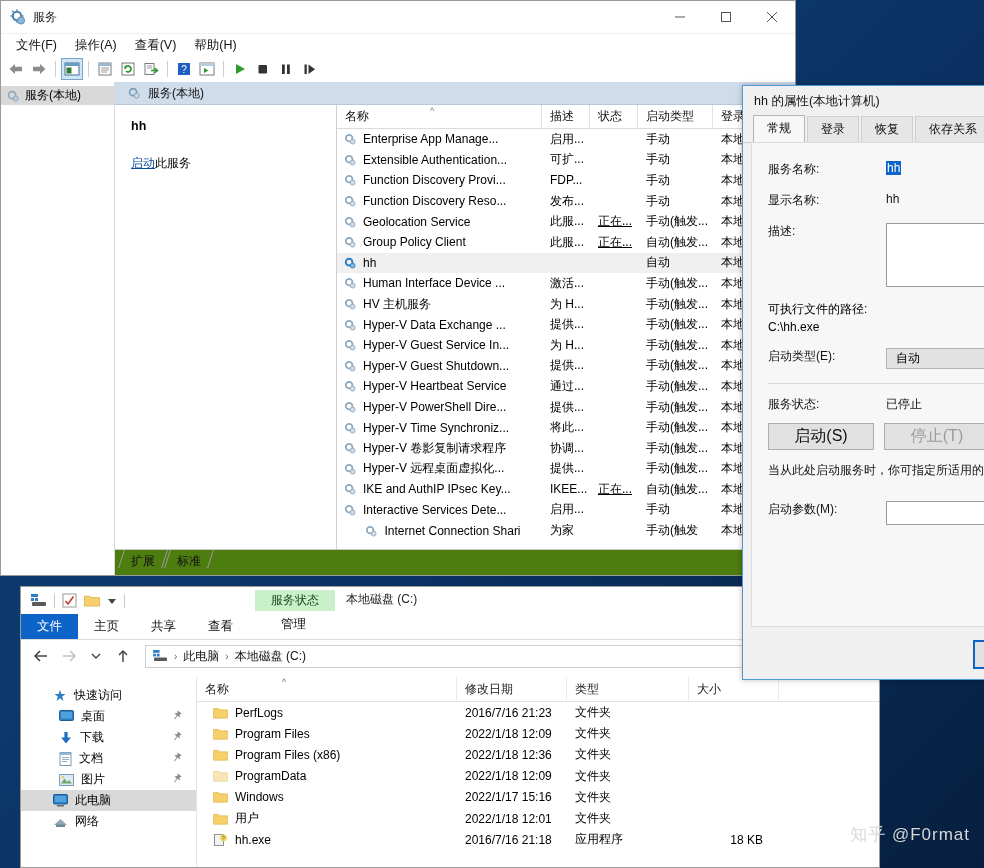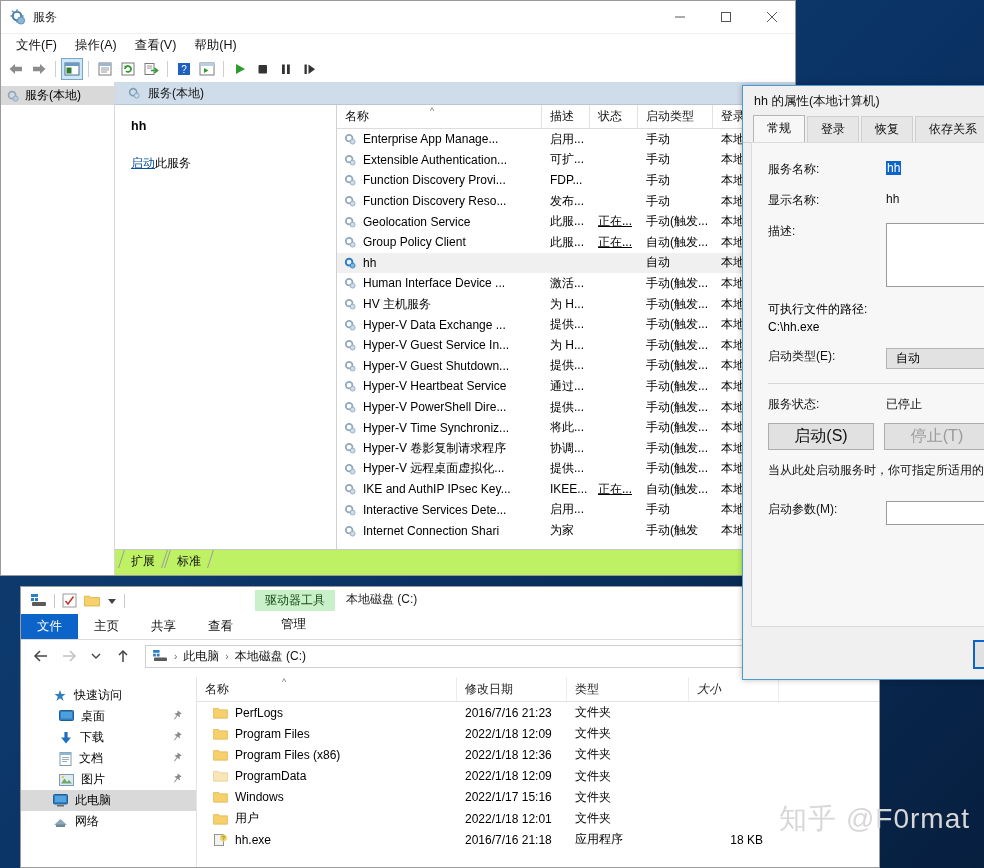--- a/index.html
+++ b/index.html
@@ -58,21 +58,21 @@
   .lst-head .c{font-size:12px;color:#111;box-sizing:border-box;padding-left:8px;
      border-right:1px solid #e2e2e2;height:23px;line-height:23px;overflow:hidden;white-space:nowrap;}
   .sortglyph{position:absolute;left:93px;top:1px;font-size:9px;color:#777;}
   .row{display:flex;height:20.6px;align-items:center;font-size:12px;white-space:nowrap;}
   .row.sel{background:#f0f0f0;}
   .row .c{box-sizing:border-box;padding-left:8px;overflow:hidden;white-space:nowrap;}
   .row .c.nm{display:flex;align-items:center;gap:6px;padding-left:6px;}
   .under{text-decoration:underline;}
   .svc-gear{width:14px;height:14px;flex:0 0 14px;}
 
-  #svc-tabs{position:absolute;left:0;bottom:0;height:25px;right:0;background:#bef264;
+  #svc-tabs{position:absolute;left:0;bottom:0;height:25px;right:0;background:#4d7c0f;
      border-top:1px solid #c8c8c8;display:flex;align-items:flex-start;padding-left:4px;}
   .mtab{position:relative;font-size:12px;padding:3px 10px 0 12px;color:#111;}
   .mtab:before{content:"";position:absolute;left:2px;top:0;bottom:2px;width:9px;
      border-left:1px solid #9b9b9b;transform:skewX(-18deg);}
   .mtab:after{content:"";position:absolute;right:0px;top:0;bottom:2px;width:9px;
      border-right:1px solid #9b9b9b;transform:skewX(-18deg);}
 
   
   #explorer{left:20px;top:586px;width:860px;height:282px;border:1px solid #9a9a9a;background:#fff;}
   #ex-qat{height:27px;display:flex;align-items:center;background:#fff;padding-left:10px;gap:7px;}
@@ -137,21 +137,21 @@
      display:flex;align-items:center;justify-content:center;font-size:16px;color:#111;}
   .pbtn.dis{color:#9a9a9a;background:#e1e1e1;}
   .phint{padding-left:16px;font-size:12px;margin-top:12px;color:#111;}
   #pr-foot{position:absolute;left:0;right:0;bottom:0;height:50px;display:flex;
      align-items:center;justify-content:flex-end;gap:8px;padding-right:12px;background:#f0f0f0;}
   .fbtn{width:82px;height:25px;border:1px solid #adadad;background:#e1e1e1;
      display:flex;align-items:center;justify-content:center;font-size:12px;}
   .fbtn.def{border:2px solid #0c64c8;background:#e1e1e1;}
 
   
-  #wm{position:absolute;right:14px;bottom:30px;font-size:28px;color:#d7d7d7;
+  #wm{position:absolute;right:14px;bottom:22px;font-size:17px;color:#d7d7d7;
      letter-spacing:1px;pointer-events:none;}
 </style>
 </head>
 <body>
 
 <div id="desktop"></div>
 
 <div class="win" id="services">
 
   <div id="svc-title">
@@ -559,21 +559,21 @@
                     <circle cx="11" cy="11" r="2.8" fill="#cfdcea" stroke="#8fa8bd"></circle>
                   </svg>
                   <span>Interactive Services Dete...</span>
                 </div>
                 <div class="c" style="width: 48px;">启用...</div>
                 <div class="c" style="width: 48px;"></div>
                 <div class="c" style="width: 75px;">手动</div>
                 <div class="c" style="width: 80px;">本地系统</div>
               </div>
               <div class="row">
-                <div class="c nm" style="width: 205px;">
+                <div class="c nm" style="width: 205px; justify-content: center;">
                   <svg class="svc-gear" viewBox="0 0 16 16">
                     <circle cx="7" cy="7" r="3.8" fill="none" stroke="#8fa8bd" stroke-width="2"></circle>
                     <circle cx="11" cy="11" r="2.8" fill="#cfdcea" stroke="#8fa8bd"></circle>
                   </svg>
                   <span>Internet Connection Shari</span>
                 </div>
                 <div class="c" style="width: 48px;">为家</div>
                 <div class="c" style="width: 48px;"></div>
                 <div class="c" style="width: 75px;">手动(触发</div>
                 <div class="c" style="width: 80px;">本地系统</div>
@@ -605,21 +605,21 @@
       </svg>
     <svg width="16" height="13" viewBox="0 0 16 13">
       <path d="M0.5 2.2 h5.2 l1.2 1.4 h8.6 v8.4 h-15 z" fill="#f6d06a" stroke="#d9ae3e" stroke-width=".8"></path>
       </svg>
     <svg width="10" height="8" viewBox="0 0 10 8">
       <path d="M1 2 L9 2 L5 7 Z" fill="#444"></path>
       </svg>
     <span class="qsep"></span>
   </div>
 
-  <div id="ex-ctxtab">驱动器工具</div>
+  <div id="ex-ctxtab">服务状态</div>
   <div id="ex-loc">本地磁盘 (C:)</div>
 
   <div id="ex-ribbon">
     <div class="rtab active">文件</div>
     <div class="rtab">主页</div>
     <div class="rtab">共享</div>
     <div class="rtab">查看</div>
     <div class="rtab mgmt">管理</div>
   </div>
 
@@ -741,21 +741,21 @@
             </svg>
           </span>
           <span>网络</span>
         </div>
       </div>
     <div id="ex-files">
       <div class="fhead" id="ex-fhead">
           <div class="c" style="width: 260px;">名称</div>
           <div class="c" style="width: 110px;">修改日期</div>
           <div class="c" style="width: 122px;">类型</div>
-          <div class="c" style="width: 90px; font-style: italic;">大小</div>
+          <div class="c" style="width: 90px;">大小</div>
           <div class="fsort">^</div>
         </div>
       <div id="ex-frows">
           <div class="frow">
             <div class="c nm" style="width: 260px;">
               <svg class="folder" viewBox="0 0 16 13">
                 <path d="M0.5 1.6 h5.4 l1.2 1.5 h8.4 v9 h-15 z" fill="#f6d06a" stroke="#dcae45" stroke-width=".7"></path>
               </svg>
               <span>PerfLogs</span>
             </div>

